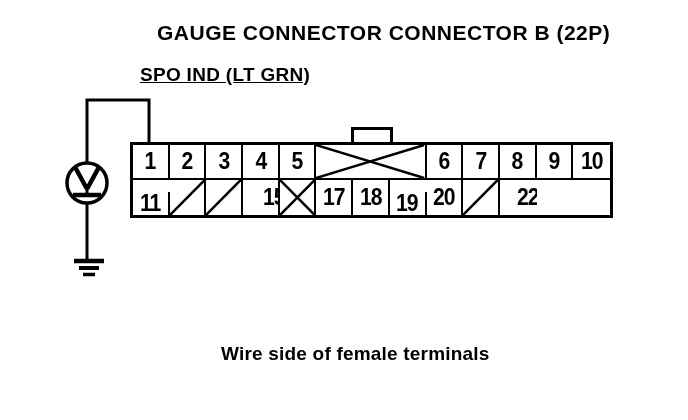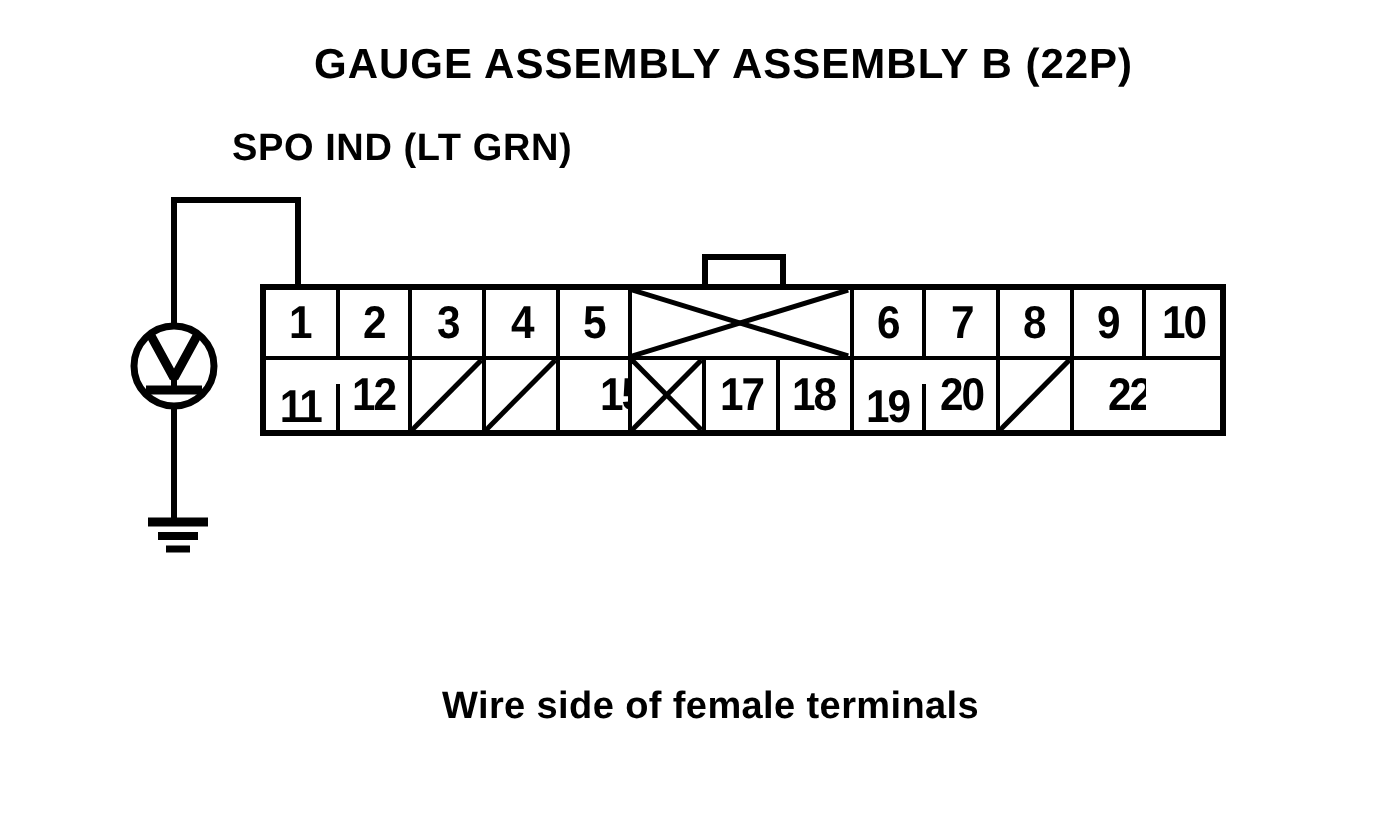--- a/index.html
+++ b/index.html
@@ -16,26 +16,27 @@
     position: absolute;
     left: 157px;
     top: 21px;
     font-size: 21px;
     font-weight: bold;
     letter-spacing: 0.5px;
     white-space: nowrap;
   }
   .wire-label {
     position: absolute;
-    left: 116px;
+    left: 140px;
     top: 64px;
     font-size: 19px;
     font-weight: bold;
     letter-spacing: 0.3px;
     white-space: nowrap;
+    text-decoration: underline;
   }
   .caption {
     position: absolute;
     left: 221px;
     top: 343px;
     font-size: 19px;
     font-weight: bold;
     letter-spacing: 0.2px;
     white-space: nowrap;
   }
@@ -90,21 +91,21 @@
     position: absolute;
     left: 0; top: 0;
     width: 100%; height: 100%;
   }
 </style>
 </head>
 <body>
 
 <div class="canvas">
 
-  <div class="title">GAUGE ASSEMBLY ASSEMBLY B (22P)</div>
+  <div class="title">GAUGE CONNECTOR CONNECTOR B (22P)</div>
 
   <div class="wire-label">SPO IND (LT GRN)</div>
 
   <svg class="circuit-svg" viewBox="0 0 688 420">
 
     <path d="M149 142 L149 100 L87 100 L87 163" fill="none" stroke="#000" stroke-width="3"></path>
 
     <g>
       <circle cx="87" cy="183" r="20" fill="none" stroke="#000" stroke-width="3.5"></circle>
       <path d="M75 167 L87 189 M99 167 L87 189" fill="none" stroke="#000" stroke-width="4.5" stroke-linecap="butt"></path>
@@ -157,23 +158,20 @@
       <div class="cell top-row" style="grid-area: 1 / span 1;">
         <span class="pin-num">9</span>
       </div>
       <div class="cell top-row row-last" style="grid-area: 1 / span 1;">
         <span class="pin-num">10</span>
       </div>
       <div class="cell" style="grid-area: 2 / span 1; margin-top: 12px;">
         <span class="pin-num">11</span>
       </div>
       <div class="cell" style="grid-area: 2 / span 1;">
-        <span class="pin-num">12</span>
-      </div>
-      <div class="cell" style="grid-area: 2 / span 1;">
         <svg viewBox="0 0 100 100" preserveAspectRatio="none" class="cross">
           <line x1="0" y1="100" x2="100" y2="0" stroke="#000" stroke-width="2.5" vector-effect="non-scaling-stroke"></line>
         </svg>
       </div>
       <div class="cell" style="grid-area: 2 / span 1;">
         <svg viewBox="0 0 100 100" preserveAspectRatio="none" class="cross">
           <line x1="0" y1="100" x2="100" y2="0" stroke="#000" stroke-width="2.5" vector-effect="non-scaling-stroke"></line>
         </svg>
       </div>
       <div class="cell" style="grid-area: 2 / span 1; padding-left: 27px;">

